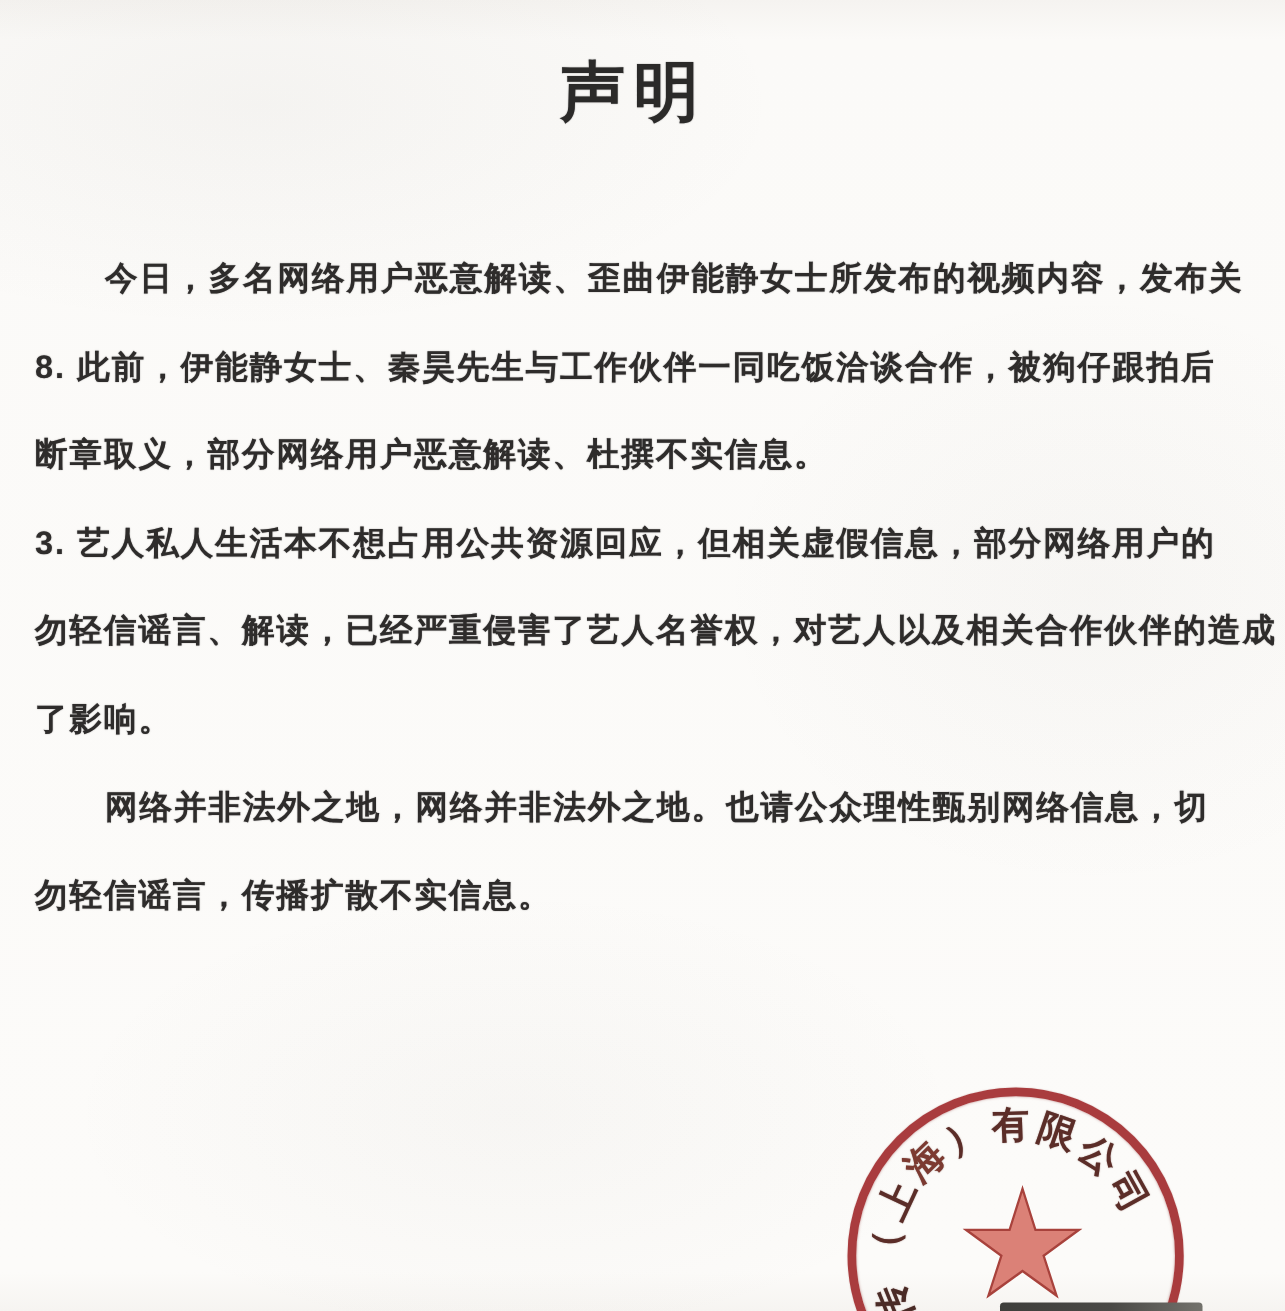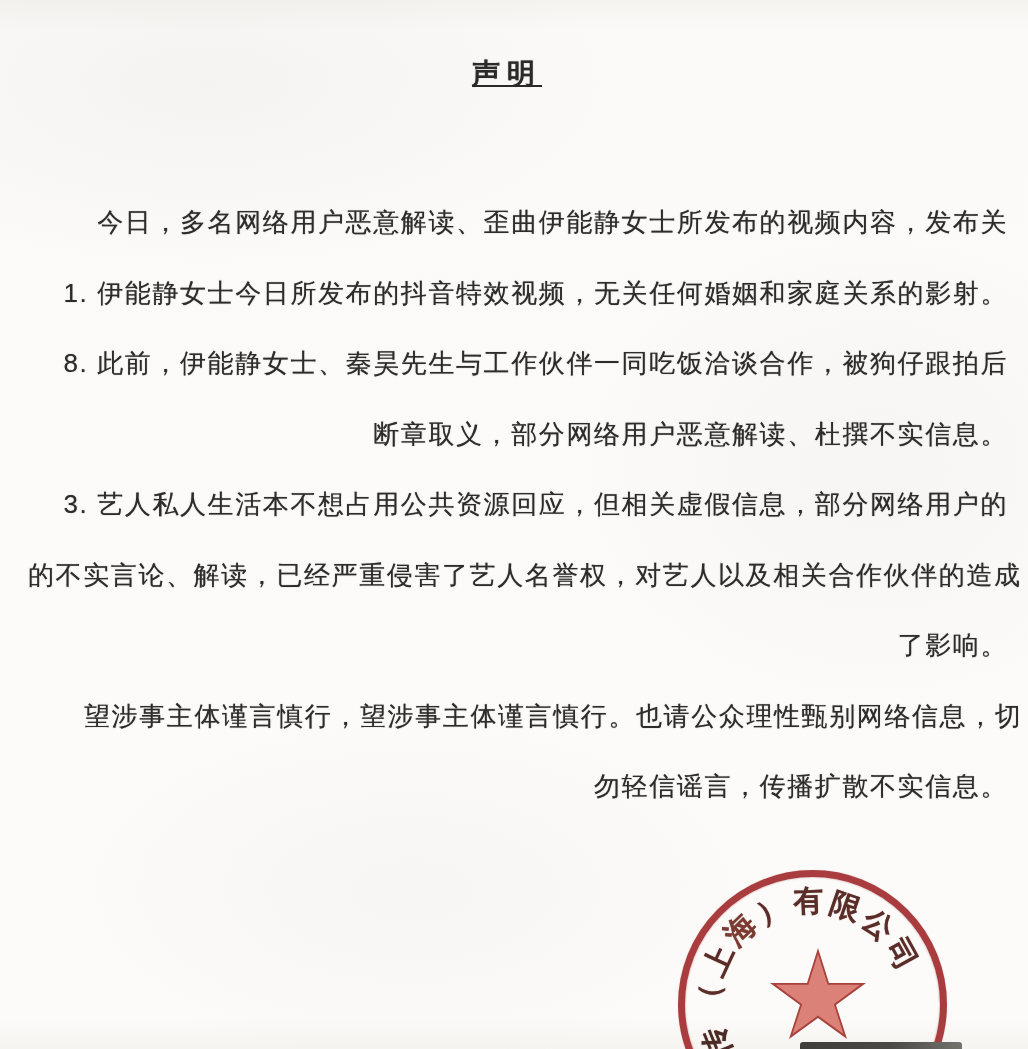--- a/index.html
+++ b/index.html
@@ -16,40 +16,38 @@
       radial-gradient(ellipse 700px 300px at 20% 8%, rgba(120,115,105,0.05), rgba(0,0,0,0) 60%),
       radial-gradient(ellipse 500px 400px at 85% 45%, rgba(120,115,105,0.04), rgba(0,0,0,0) 60%),
       radial-gradient(ellipse 600px 300px at 40% 85%, rgba(120,115,105,0.04), rgba(0,0,0,0) 60%),
       linear-gradient(180deg, #f5f3f0 0%, #fbfaf8 3%, #fcfbf9 97%, #f6f4f1 100%);
     overflow: hidden;
   }
   .title {
     position: absolute;
     top: 44px; left: 0; right: 14px;
     text-align: center;
-    font-size: 28px; line-height: 60px;
+    font-size: 52px; line-height: 60px;
     font-weight: 700;
     letter-spacing: 7px;
     color: #2b2a29;
     text-shadow: 0 0 1px rgba(43,42,41,0.65);
-    text-decoration: underline;
   }
   .body-text {
     position: absolute;
     top: 187px; left: 28px; right: 20px;
   }
   .line {
     height: 70.5px; line-height: 70.5px;
     white-space: nowrap;
     font-size: 26px;
     letter-spacing: 1.6px;
-    font-weight: 400;
+    font-weight: 700;
     color: #2e2c2b;
     text-shadow: 0 0 1px rgba(46,44,43,0.6);
-    text-align: right;
   }
   .line.indent { padding-left: 56px; }
   
   .seal {
     position: absolute;
     left: 678px; top: 870px;
     width: 269px; height: 269px;
   }
   .seal-ring {
     position: absolute; left: 0; top: 0;
@@ -100,27 +98,26 @@
 </style>
 </head>
 <body>
 
 <div class="page">
 
   <div class="title">声明</div>
 
   <div class="body-text">
     <div class="line indent">今日，多名网络用户恶意解读、歪曲伊能静女士所发布的视频内容，发布关</div>
-    <div class="line">1. 伊能静女士今日所发布的抖音特效视频，无关任何婚姻和家庭关系的影射。</div>
     <div class="line">8. 此前，伊能静女士、秦昊先生与工作伙伴一同吃饭洽谈合作，被狗仔跟拍后</div>
     <div class="line">断章取义，部分网络用户恶意解读、杜撰不实信息。</div>
     <div class="line">3. 艺人私人生活本不想占用公共资源回应，但相关虚假信息，部分网络用户的</div>
-    <div class="line">的不实言论、解读，已经严重侵害了艺人名誉权，对艺人以及相关合作伙伴的造成</div>
+    <div class="line">勿轻信谣言、解读，已经严重侵害了艺人名誉权，对艺人以及相关合作伙伴的造成</div>
     <div class="line">了影响。</div>
-    <div class="line indent">望涉事主体谨言慎行，望涉事主体谨言慎行。也请公众理性甄别网络信息，切</div>
+    <div class="line indent">网络并非法外之地，网络并非法外之地。也请公众理性甄别网络信息，切</div>
     <div class="line">勿轻信谣言，传播扩散不实信息。</div>
   </div>
 
   <div class="seal">
     <div class="seal-ring"></div>
     <div class="seal-star-outer"></div>
     <div class="seal-star-inner"></div>
     <span class="seal-char c0">（</span>
     <span class="seal-char c1">上</span>
     <span class="seal-char c2">海</span>

